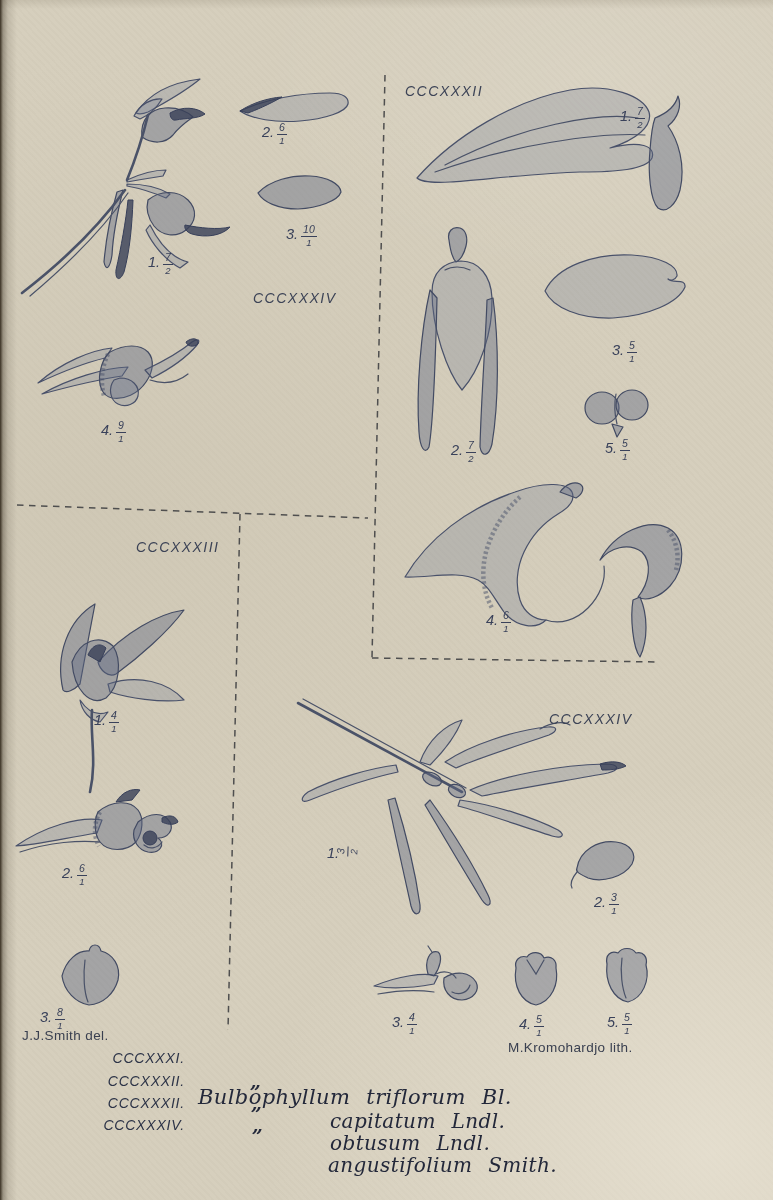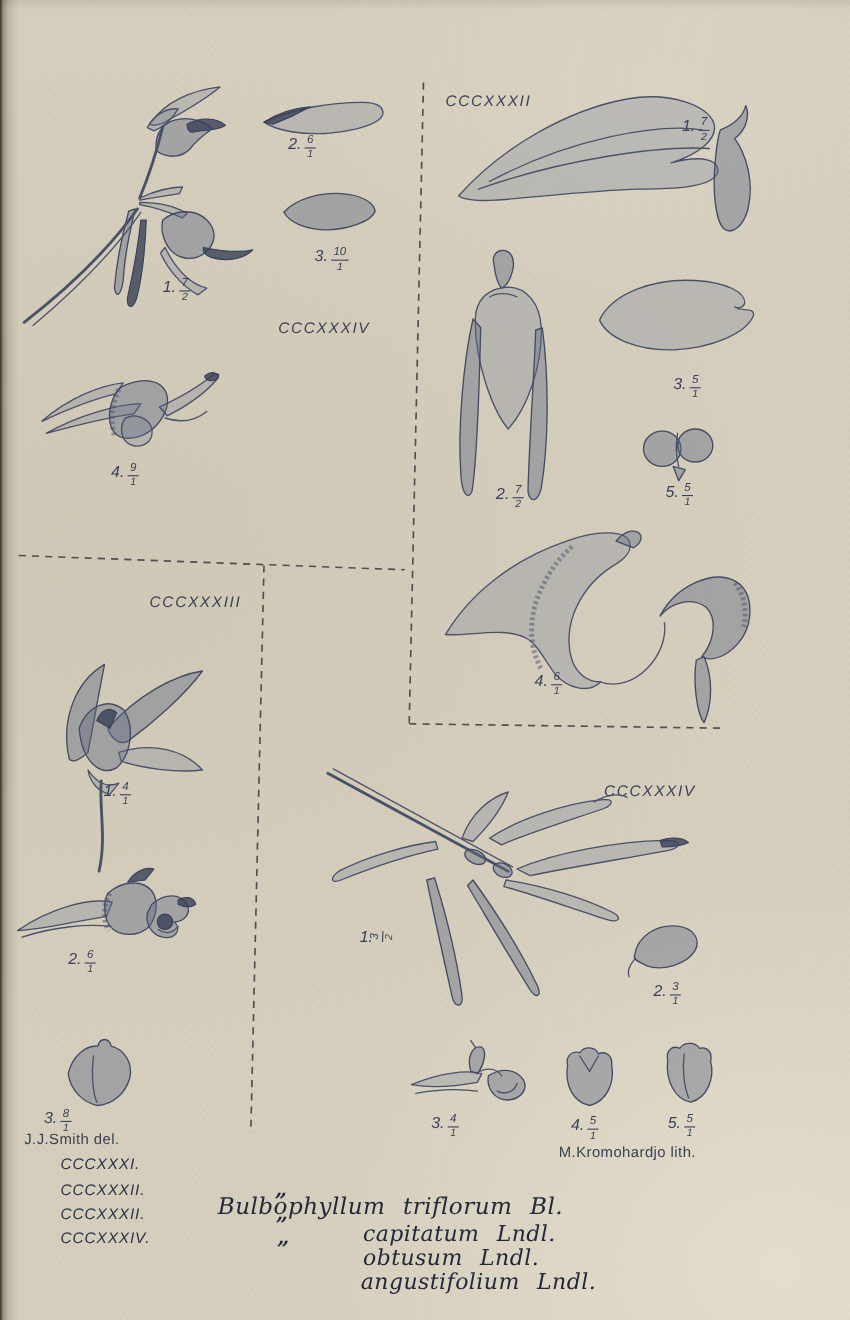--- a/index.html
+++ b/index.html
@@ -31,21 +31,21 @@
   }
   .figlabel{
     position:absolute;font-size:14.5px;font-style:italic;color:#39415a;white-space:nowrap;
   }
   .frac{display:inline-block;vertical-align:-7px;text-align:center;line-height:1;
     margin-left:3px;font-size:10.5px;}
   .frac .nu{display:block;border-bottom:1px solid currentColor;padding:0 2px 1px;}
   .frac .de{display:block;padding-top:1px;font-size:9.5px;}
   .frac.rot{transform:rotate(-88deg);vertical-align:-4px;}
   .credit{position:absolute;font-size:13.5px;color:#3a4050;letter-spacing:0.4px;white-space:nowrap;}
-  .leg-num{position:absolute;width:130px;text-align:left;font-size:14px;font-style:italic;
+  .leg-num{position:absolute;width:130px;text-align:right;font-size:14px;font-style:italic;
     letter-spacing:0.8px;color:#2c3347;white-space:nowrap;}
   .leg-ditto{position:absolute;font-family:"DejaVu Serif",serif;font-size:19px;font-weight:bold;
     font-style:italic;color:#23283a;}
   .leg-name{position:absolute;font-family:"DejaVu Serif",serif;font-style:italic;font-size:20px;
     color:#23283a;word-spacing:9px;letter-spacing:0.4px;white-space:nowrap;margin-top:41px;}
   .leg-name.first{font-size:21px;}
 </style>
 </head>
 <body>
 
@@ -238,16 +238,16 @@
     <span class="leg-num" style="left:55px;top:1073px">CCCXXXII.</span>
     <span class="leg-ditto" style="left:250px;top:1070px">„</span>
     <span class="leg-name" style="left:330px;top:1068px">capitatum Lndl.</span>
 
     <span class="leg-num" style="left:55px;top:1095px">CCCXXXII.</span>
     <span class="leg-ditto" style="left:251px;top:1092px">„</span>
     <span class="leg-name" style="left:330px;top:1090px">obtusum Lndl.</span>
 
     <span class="leg-num" style="left:55px;top:1117px">CCCXXXIV.</span>
     <span class="leg-ditto" style="left:252px;top:1114px">„</span>
-    <span class="leg-name" style="left:328px;top:1112px">angustifolium Lndl.</span>
+    <span class="leg-name" style="left:328px;top:1112px">angustifolium Smith.</span>
   </div>
 
 </div>
 
 </body></html>

